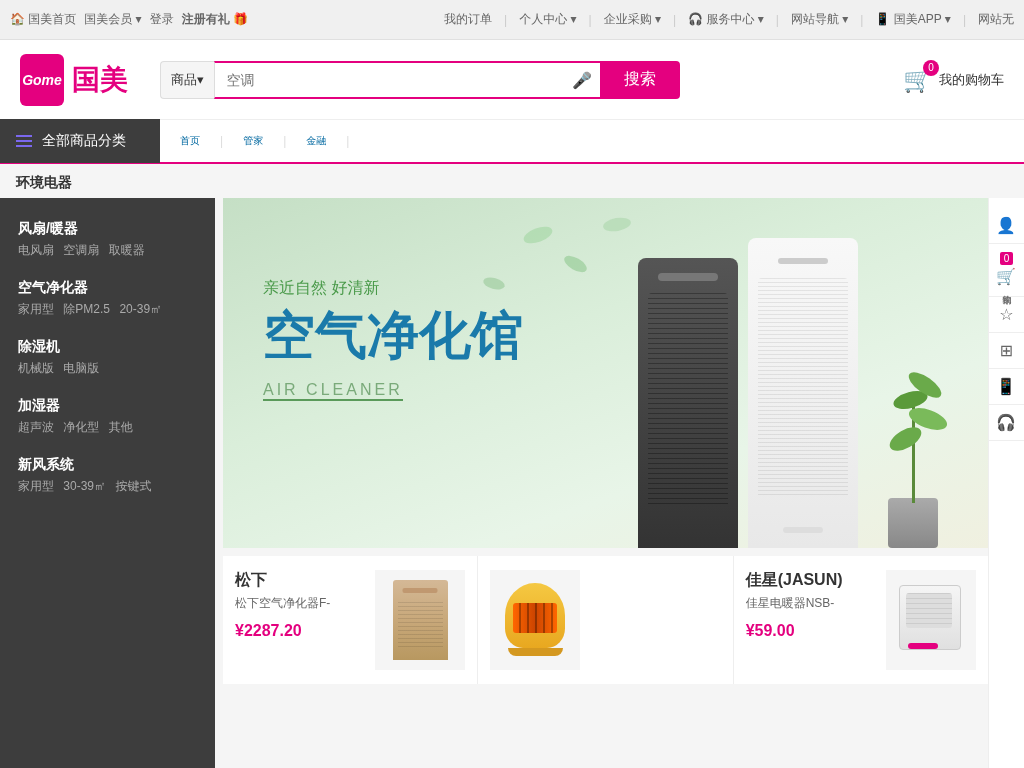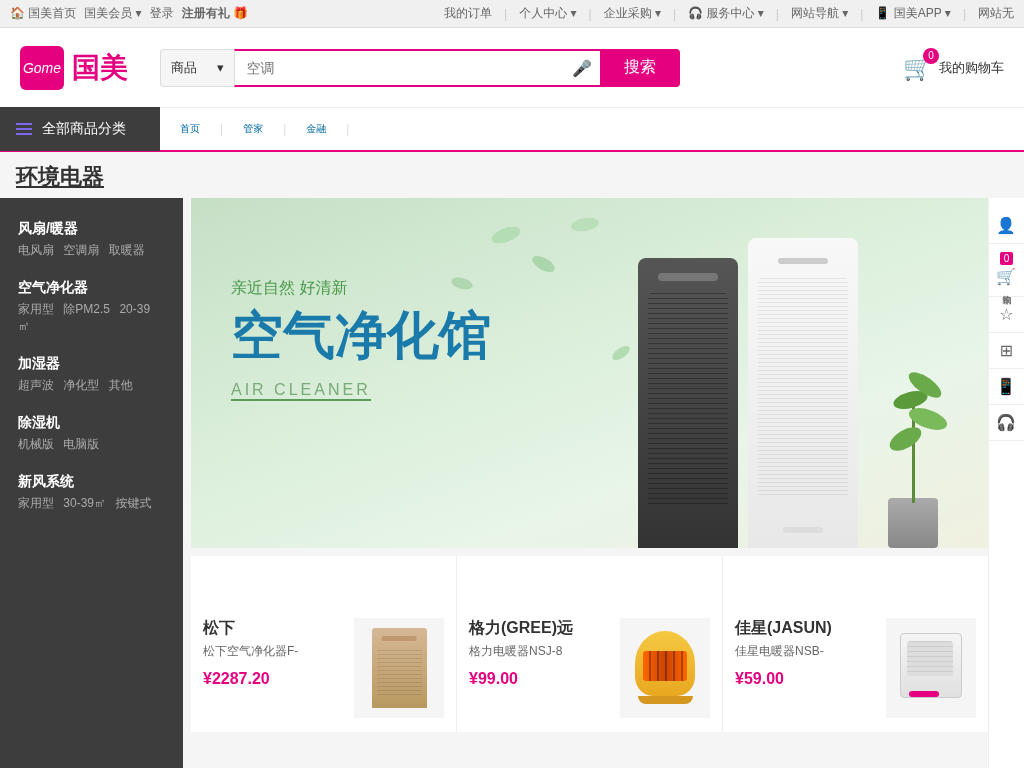--- a/index.html
+++ b/index.html
@@ -1,33 +1,33 @@
 <!DOCTYPE html>
 <html><head>
   <meta charset="utf-8">
   <style>
     * { margin: 0; padding: 0; box-sizing: border-box; }
     body { font-family: 'Microsoft YaHei', SimHei, Arial, sans-serif; font-size: 12px; background: #f5f5f5; width: 1024px; overflow-x: hidden; }
 
     
-    .top-nav { background: #f0f0f0; height: 28px; display: flex; align-items: center; padding: 0 10px; font-size: 12px; color: #666; border-bottom: 1px solid #e0e0e0; }
+    .top-nav { background: #f0f0f0; height: 40px; display: flex; align-items: center; padding: 0 10px; font-size: 12px; color: #666; border-bottom: 1px solid #e0e0e0; }
     .top-nav-left { display: flex; align-items: center; gap: 8px; flex: 1; }
     .top-nav-left a { color: #666; text-decoration: none; font-size: 12px; }
     .top-nav-register { color: #e4007f; font-weight: bold; }
     .top-nav-right { display: flex; align-items: center; gap: 12px; font-size: 12px; color: #666; }
     .top-nav-right a { color: #666; text-decoration: none; }
     .top-nav-divider { color: #ccc; }
 
     
     .header { background: #fff; height: 80px; display: flex; align-items: center; padding: 0 20px; gap: 20px; border-bottom: 1px solid #eee; }
     .logo { display: flex; align-items: center; gap: 8px; min-width: 120px; }
-    .logo-icon { width: 44px; height: 44px; background: #e4007f; border-radius: 6px; display: flex; align-items: center; justify-content: center; color: white; font-size: 14px; font-weight: normal; font-style: italic; }
+    .logo-icon { width: 44px; height: 52px; background: #e4007f; border-radius: 6px; display: flex; align-items: center; justify-content: center; color: white; font-size: 14px; font-weight: bold; font-style: italic; }
     .logo-text { font-size: 28px; color: #e4007f; font-weight: bold; }
     .search-bar { flex: 1; display: flex; align-items: center; max-width: 520px; }
-    .search-category { background: #f5f5f5; border: 1px solid #ddd; border-right: none; padding: 0 10px; height: 38px; display: flex; align-items: center; gap: 20px; font-size: 13px; color: #333; cursor: pointer; border-radius: 4px 0 0 4px; white-space: nowrap; }
+    .search-category { background: #f5f5f5; border: 1px solid #ddd; border-right: none; padding: 0 10px; height: 38px; display: flex; align-items: center; gap: 0; font-size: 13px; color: #333; cursor: pointer; border-radius: 4px 0 0 4px; white-space: nowrap; }
     .search-input-wrap { position: relative; flex: 1; }
     .search-input { width: 100%; height: 38px; border: 2px solid #e4007f; border-left: 1px solid #ddd; border-right: none; padding: 0 35px 0 12px; font-size: 14px; outline: none; color: #999; }
     .mic-icon { position: absolute; right: 8px; top: 50%; transform: translateY(-50%); color: #e4007f; font-size: 16px; cursor: pointer; }
     .search-btn { background: #e4007f; color: white; border: none; height: 38px; padding: 0 24px; font-size: 16px; cursor: pointer; border-radius: 0 4px 4px 0; white-space: nowrap; }
     .cart-area { display: flex; align-items: center; gap: 6px; margin-left: auto; cursor: pointer; }
     .cart-icon-wrap { position: relative; }
     .cart-badge { position: absolute; top: -6px; right: -6px; background: #e4007f; color: white; border-radius: 50%; width: 16px; height: 16px; font-size: 10px; display: flex; align-items: center; justify-content: center; }
     .cart-icon { font-size: 24px; color: #666; }
     .cart-label { font-size: 13px; color: #333; }
 
@@ -39,24 +39,24 @@
     .main-nav { background: #fff; height: 44px; display: flex; align-items: center; padding: 0 0; border-bottom: 2px solid #e4007f; }
     .nav-all-categories { background: #3d3d3d; color: white; height: 44px; padding: 0 16px; display: flex; align-items: center; gap: 10px; font-size: 14px; min-width: 160px; cursor: pointer; }
     .nav-lines-icon { display: flex; flex-direction: column; gap: 3px; }
     .nav-lines-icon span { display: block; width: 16px; height: 2px; background: #7b68ee; }
     .nav-items { display: flex; align-items: center; height: 44px; }
     .nav-item { padding: 0 20px; font-size: 10px; color: #0369a1; text-decoration: none; display: flex; align-items: center; height: 44px; cursor: pointer; }
     .nav-separator { color: #ddd; }
 
     
     .page-section { padding: 10px 16px 6px; background: #f5f5f5; }
-    .section-title { font-size: 22px; font-weight: bold; color: #333; text-decoration: underline; }
-
-    
-    .sidebar { width: 183px; background: #3d3d3d; min-height: 500px; flex-shrink: 0; padding: 10px 0; }
+    .section-title { font-size: 14px; font-weight: bold; color: #333; }
+
+    
+    .sidebar { width: 215px; background: #3d3d3d; min-height: 500px; flex-shrink: 0; padding: 10px 0; }
     .sidebar-category { padding: 12px 18px 8px; cursor: pointer; }
     .sidebar-cat-title { font-size: 14px; color: #fff; font-weight: bold; margin-bottom: 4px; }
     .sidebar-cat-subs { font-size: 12px; color: #aaa; }
     .sidebar-cat-subs a { color: #aaa; text-decoration: none; margin-right: 6px; }
 
     
     .main-content { flex: 1; padding: 0 0 0 8px; }
 
     
     .banner { width: 100%; height: 350px; background: linear-gradient(135deg, #e8f4e8 0%, #d4ecd4 30%, #c8e0c8 60%, #b8d4b8 100%); position: relative; overflow: hidden; display: flex; align-items: flex-end; }
@@ -74,21 +74,21 @@
     .product-name { font-size: 12px; color: #666; margin-bottom: 10px; white-space: nowrap; overflow: hidden; text-overflow: ellipsis; }
     .product-price { font-size: 16px; color: #e4007f; font-weight: bold; }
 
     
     .right-sidebar { width: 36px; background: #fff; border-left: 1px solid #eee; display: flex; flex-direction: column; align-items: center; padding-top: 10px; gap: 0; }
     .right-sidebar-item { width: 36px; padding: 8px 0; display: flex; flex-direction: column; align-items: center; gap: 2px; cursor: pointer; border-bottom: 1px solid #eee; }
     .right-sidebar-icon { font-size: 16px; color: #666; }
     .right-sidebar-badge { background: #e4007f; color: white; font-size: 10px; padding: 1px 4px; border-radius: 2px; }
 
     
-    .product-card-inner { display: flex; gap: 22px; margin-top: 48px; }
+    .product-card-inner { display: flex; gap: 22px; }
     .product-card-info { flex: 1; }
     .product-img-placeholder { width: 90px; height: 100px; background: #f5f5f5; flex-shrink: 0; display: flex; align-items: center; justify-content: center; position: relative; overflow: hidden; }
 
     .page-wrapper { display: flex; flex-direction: column; min-height: 768px; }
   </style>
 </head>
 <body>
 
 <div class="page-wrapper">
 
@@ -182,32 +182,32 @@
       </div>
       <div class="sidebar-category">
         <div class="sidebar-cat-title">空气净化器</div>
         <div class="sidebar-cat-subs">
           <a href="#">家用型</a>
           <a href="#">除PM2.5</a>
           <a href="#">20-39㎡</a>
         </div>
       </div>
       <div class="sidebar-category">
+        <div class="sidebar-cat-title">除湿机</div>
+        <div class="sidebar-cat-subs">
+          <a href="#">机械版</a>
+          <a href="#">电脑版</a>
+        </div>
+      </div>
+      <div class="sidebar-category">
         <div class="sidebar-cat-title">加湿器</div>
         <div class="sidebar-cat-subs">
           <a href="#">超声波</a>
           <a href="#">净化型</a>
           <a href="#">其他</a>
-        </div>
-      </div>
-      <div class="sidebar-category">
-        <div class="sidebar-cat-title">除湿机</div>
-        <div class="sidebar-cat-subs">
-          <a href="#">机械版</a>
-          <a href="#">电脑版</a>
         </div>
       </div>
       <div class="sidebar-category">
         <div class="sidebar-cat-title">新风系统</div>
         <div class="sidebar-cat-subs">
           <a href="#">家用型</a>
           <a href="#">30-39㎡</a>
           <a href="#">按键式</a>
         </div>
       </div>
@@ -269,25 +269,20 @@
               <div style="width:55px;height:80px;background:linear-gradient(180deg,#d4b896 0%,#c8a87a 50%,#b89860 100%);border-radius:3px 3px 0 0;position:relative;">
                 <div style="position:absolute;top:8px;left:50%;transform:translateX(-50%);width:35px;height:5px;background:#c09870;border-radius:2px;"></div>
                 <div style="position:absolute;top:20px;left:5px;right:5px;bottom:10px;background:repeating-linear-gradient(0deg,transparent,transparent 3px,rgba(0,0,0,0.1) 3px,rgba(0,0,0,0.1) 4px);"></div>
               </div>
             </div>
           </div>
         </div>
 
         <div class="product-card">
           <div class="product-card-inner">
-            <div class="product-card-info">
-              <div class="product-brand">格力(GREE)远</div>
-              <div class="product-name">格力电暖器NSJ-8</div>
-              <div class="product-price">¥99.00</div>
-            </div>
             <div class="product-img-placeholder">
 
               <div style="width:65px;height:75px;position:relative;">
                 <div style="width:60px;height:65px;background:linear-gradient(180deg,#f5c842 0%,#e8a820 100%);border-radius:50% 50% 30% 30%;position:absolute;top:0;left:2px;"></div>
 
                 <div style="position:absolute;top:20px;left:10px;width:44px;height:30px;background:linear-gradient(90deg,#ff6600 0%,#cc4400 50%,#ff6600 100%);border-radius:3px;overflow:hidden;">
                   <div style="position:absolute;inset:0;background:repeating-linear-gradient(90deg,transparent,transparent 6px,rgba(0,0,0,0.3) 6px,rgba(0,0,0,0.3) 8px);"></div>
                 </div>
                 <div style="position:absolute;bottom:2px;left:5px;right:5px;height:8px;background:#d49820;border-radius:0 0 10px 10px;"></div>
               </div>

